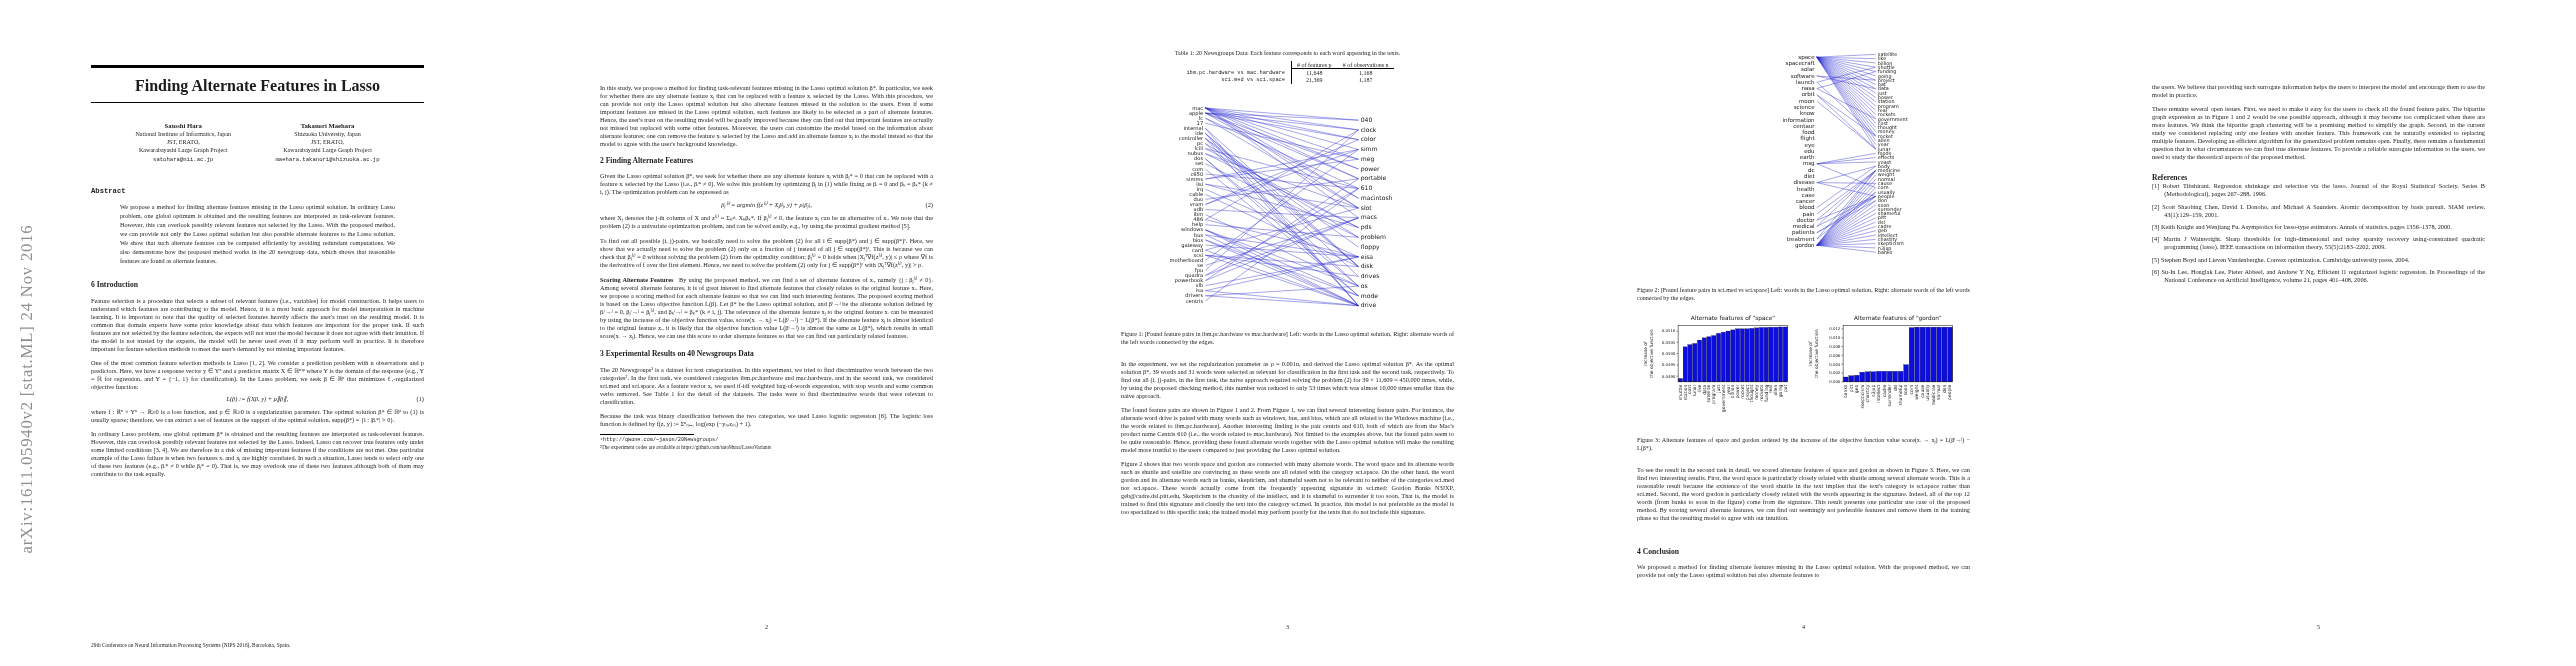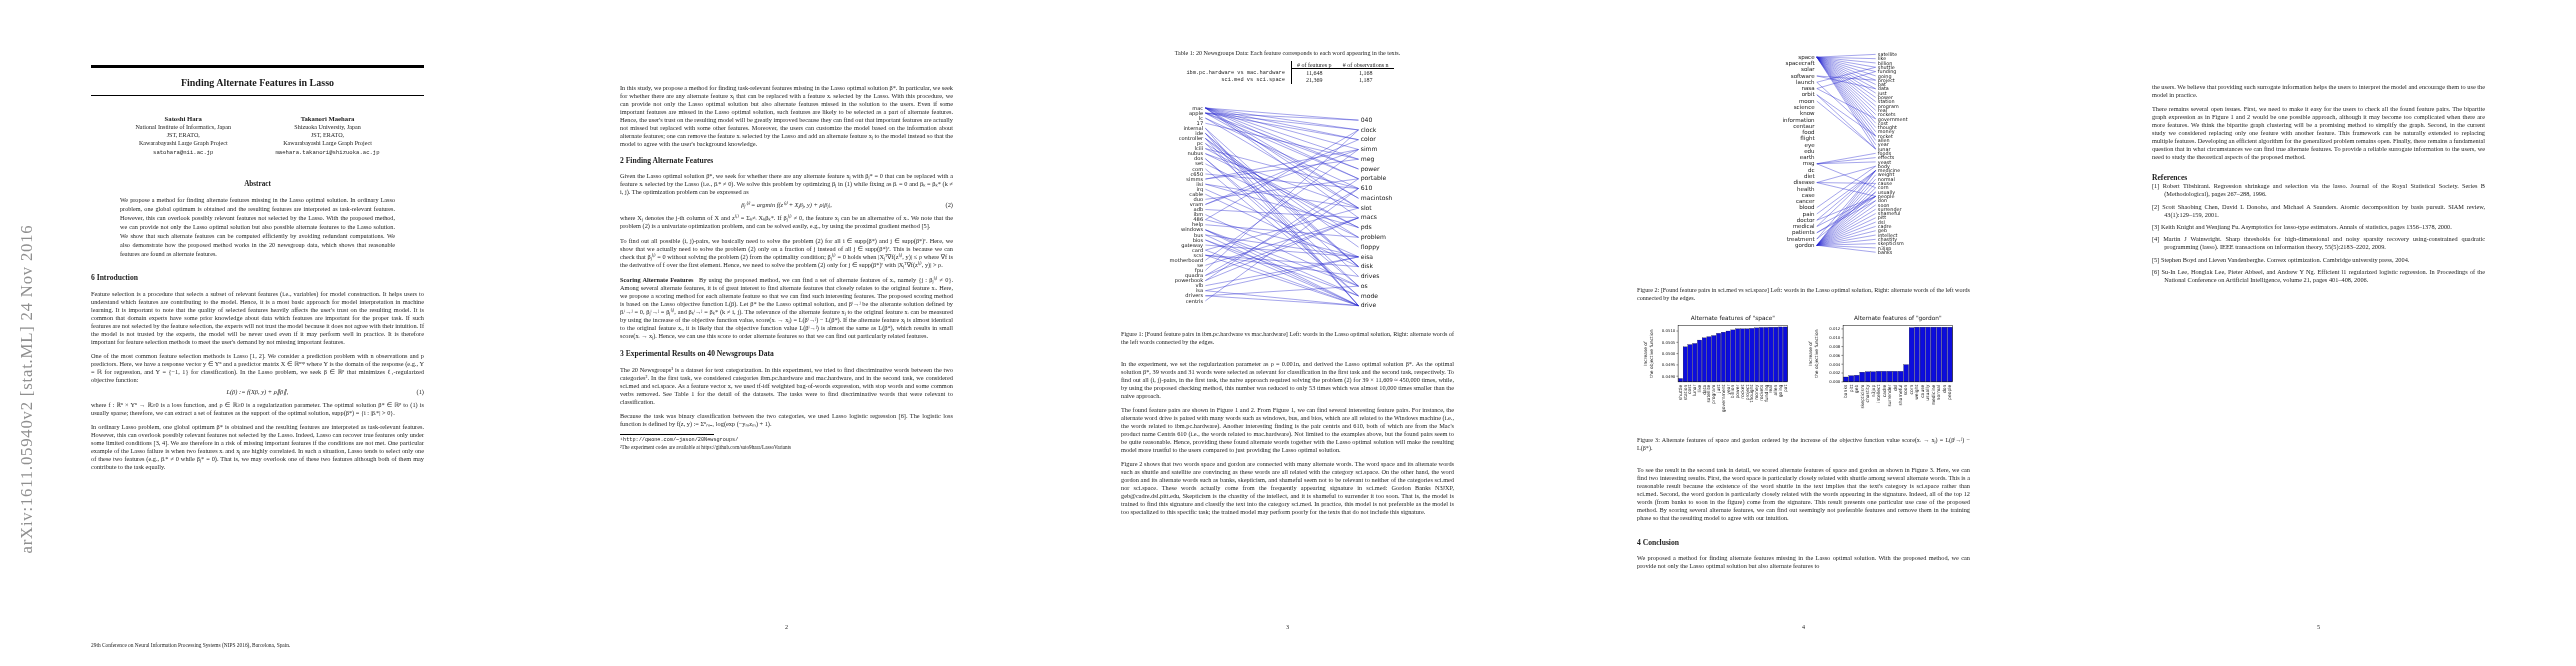--- a/index.html
+++ b/index.html
@@ -1,30 +1,30 @@
 <!DOCTYPE html>
 <html style="font-size:9px"><head>
 <meta charset="utf-8">
 <style>
   html,body{margin:0;padding:0;}
   body{width:2576px;height:667px;position:relative;background:#ffffff;
        font-family:"Liberation Serif",serif;color:#1c1c1c;}
   .page{position:absolute;top:0;width:515px;height:667px;overflow:hidden;background:#fff;}
-  #p1{left:0;} #p2{left:529px;} #p3{left:1030px;} #p4{left:1546px;} #p5{left:2061px;}
+  #p1{left:0;} #p2{left:509px;} #p3{left:1030px;} #p4{left:1546px;} #p5{left:2061px;}
   .content{position:absolute;left:91px;top:0;width:333px;}
   p.body{font-size:6.3px;line-height:8px;text-align:justify;margin:0 0 6.1px 0;}
   h2.sec{font-size:7.6px;font-weight:bold;margin:3.3px 0 7.2px 0;}
   .rule-thick{height:2.8px;background:#000;}
   .rule-thin{height:1.1px;background:#000;}
-  h1.title{font-size:10px;text-align:center;font-weight:bold;margin:9.4px 0 7.2px 0;font-family:Liberation Serif, serif;}
+  h1.title{font-size:16px;text-align:center;font-weight:bold;margin:9.4px 0 7.2px 0;font-family:Liberation Serif, serif;}
   .authors{display:flex;justify-content:space-evenly;margin:19px 0 23px 0;}
   .author{text-align:center;font-size:6.1px;line-height:7.8px;}
   .author .name{font-weight:bold;font-size:6.7px;margin-bottom:1.1px;}
   .author .email{font-family:"Liberation Mono",monospace;font-size:5.6px;margin-top:1.1px;}
-  .abs-head{text-align:center;font-weight:bold;font-size:7.2px;margin:0 0 7.2px 0;}
+  .abs-head{font-weight:bold;font-size:7.2px;margin:0 0 7.2px 0;font-family:Liberation Mono, monospace;}
   .abstract{margin:0 29px 15.6px 29px;font-size:6.2px;line-height:9px;text-align:justify;}
   .eq{display:flex;align-items:center;margin:2.8px 0 5.6px 0;font-size:6.4px;}
   .eq .m{flex:1;text-align:center;font-style:italic;}
   .eq .n{width:23px;text-align:right;}
   .runin{font-weight:bold;margin-right:5.6px;}
   .footer{position:absolute;left:91px;top:642px;width:333px;font-size:5.4px;}
   .pgnum{position:absolute;left:0;top:624px;width:100%;text-align:center;font-size:6.1px;}
   .arxiv{position:absolute;left:9px;top:0;width:36px;height:667px;}
   .arxiv span{position:absolute;left:18px;top:389px;transform:translate(-50%,-50%) rotate(-90deg);
       white-space:nowrap;font-size:16.7px;letter-spacing:0.8px;color:#8f8f8f;}
@@ -556,21 +556,21 @@
           <text x="241.75" y="133" text-anchor="end" font-size="8.2" transform="rotate(-90 241.75 133)">normal</text>
           <rect x="244.69500000000002" y="29.187500000000014" width="8.91" height="98.81249999999999" fill="#0d0ddd" stroke="#000" stroke-width="0.4"></rect>
           <text x="251.65" y="133" text-anchor="end" font-size="8.2" transform="rotate(-90 251.65 133)">don</text>
           <rect x="254.595" y="29.187500000000014" width="8.91" height="98.81249999999999" fill="#0d0ddd" stroke="#000" stroke-width="0.4"></rect>
           <text x="261.55" y="133" text-anchor="end" font-size="8.2" transform="rotate(-90 261.55 133)">people</text>
           <rect x="66" y="26" width="198" height="102" fill="none" stroke="#000" stroke-width="0.9"></rect>
         </svg>
     </div>
     <p class="caption" style="margin-top:5.6px;">Figure 3: Alternate features of space and gordon ordered by the increase of the objective function value score(xᵢ → xⱼ) = L(βⁱ→ʲ) − L(β*).</p>
     <p class="body" style="margin-top:14.5px;">To see the result in the second task in detail, we scored alternate features of space and gordon as shown in Figure 3.  Here, we can find two interesting results.  First, the word space is particularly closely related with shuttle among several alternate words. This is a reasonable result because the existence of the word shuttle in the text implies that the text's category is sci.space rather than sci.med. Second, the word gordon is particularly closely related with the words appearing in the signature. Indeed, all of the top 12 words (from banks to soon in the figure) come from the signature. This result presents one particular use case of the proposed method. By scoring several alternate features, we can find out seemingly not preferable features and remove them in the training phase so that the resulting model to agree with our intuition.</p>
-    <h2 class="sec" style="margin-top:16px;">4 Conclusion</h2>
+    <h2 class="sec" style="margin-top:25px;">4 Conclusion</h2>
     <p class="body">We proposed a method for finding alternate features missing in the Lasso optimal solution. With the proposed method, we can provide not only the Lasso optimal solution but also alternate features to</p>
   </div>
   <div class="pgnum">4</div>
 </div>
 
 <div class="page" id="p5">
   <div class="content" style="padding-top:83px;">
     <p class="body">the users. We believe that providing such surrogate information helps the users to interpret the model and encourage them to use the model in practice.</p>
     <p class="body">There remains several open issues. First, we need to make it easy for the users to check all the found feature pairs. The bipartite graph expression as in Figure 1 and 2 would be one possible approach, although it may become too complicated when there are more features.  We think the bipartite graph clustering will be a promising method to simplify the graph. Second, in the current study we considered replacing only one feature with another feature. This framework can be naturally extended to replacing multiple features. Developing an efficient algorithm for the generalized problem remains open. Finally, there remains a fundamental question that in what circumstances we can find true alternate features.  To provide a reliable surrogate information to the users, we need to study the theoretical aspects of the proposed method.</p>
     <h2 class="sec" style="margin-top:12.2px;margin-bottom:0;">References</h2>

